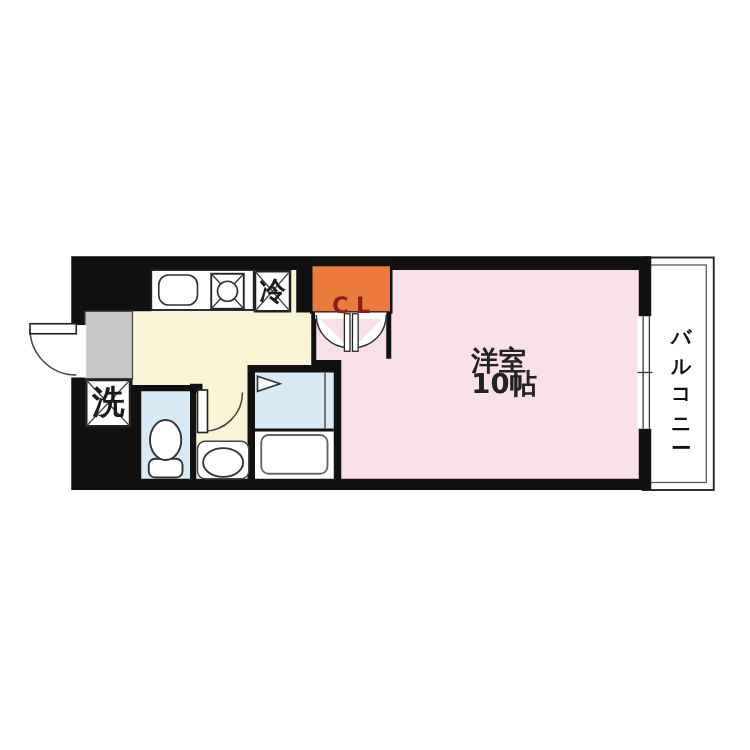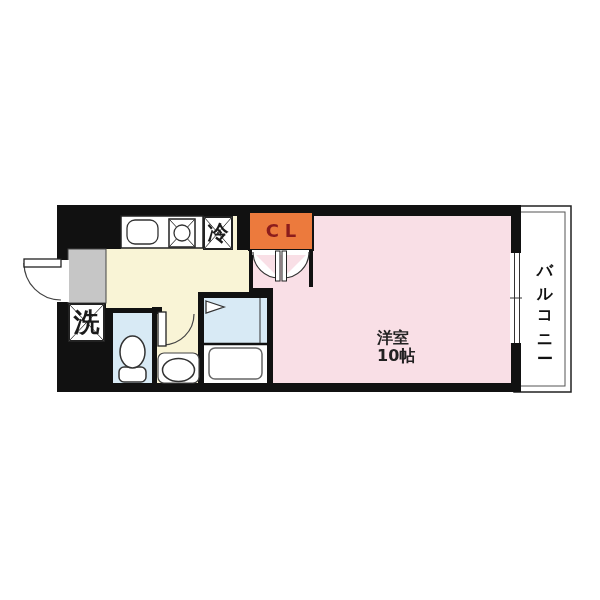--- a/index.html
+++ b/index.html
@@ -4,23 +4,23 @@
 <style>
   html,body{margin:0;padding:0;background:#ffffff;}
   .canvas{
     position:relative;width:600px;height:600px;background:#ffffff;overflow:hidden;
     font-family:"DejaVu Sans",sans-serif;
   }
   .plan-svg{position:absolute;left:0;top:0;}
   .lbl{position:absolute;color:#1a1a1a;font-weight:bold;white-space:nowrap;}
   .lbl-fridge{left:204px;top:222px;width:28px;text-align:center;font-size:21px;line-height:22px;}
   .lbl-washer{left:69px;top:309px;width:35px;text-align:center;font-size:26px;line-height:27px;}
-  .lbl-closet{left:249px;top:221px;width:64px;text-align:center;font-size:18px;line-height:20px;
+  .lbl-closet{left:249px;top:235px;width:64px;text-align:center;font-size:18px;line-height:20px;
     letter-spacing:6px;text-indent:6px;color:#8B1C1C;}
-  .lbl-room{left:377px;top:281px;font-size:16px;line-height:17.5px;color:#222;margin-top:48px;}
+  .lbl-room{left:377px;top:281px;font-size:22px;line-height:17.5px;color:#222;}
   .lbl-balcony{left:531px;top:252px;width:24px;height:132px;font-size:16px;
     writing-mode:vertical-rl;letter-spacing:6px;text-align:left;color:#111;}
 </style>
 </head>
 <body>
 
 <div class="canvas">
 
   <svg class="plan-svg" width="600" height="600" viewBox="0 0 600 600">
 

